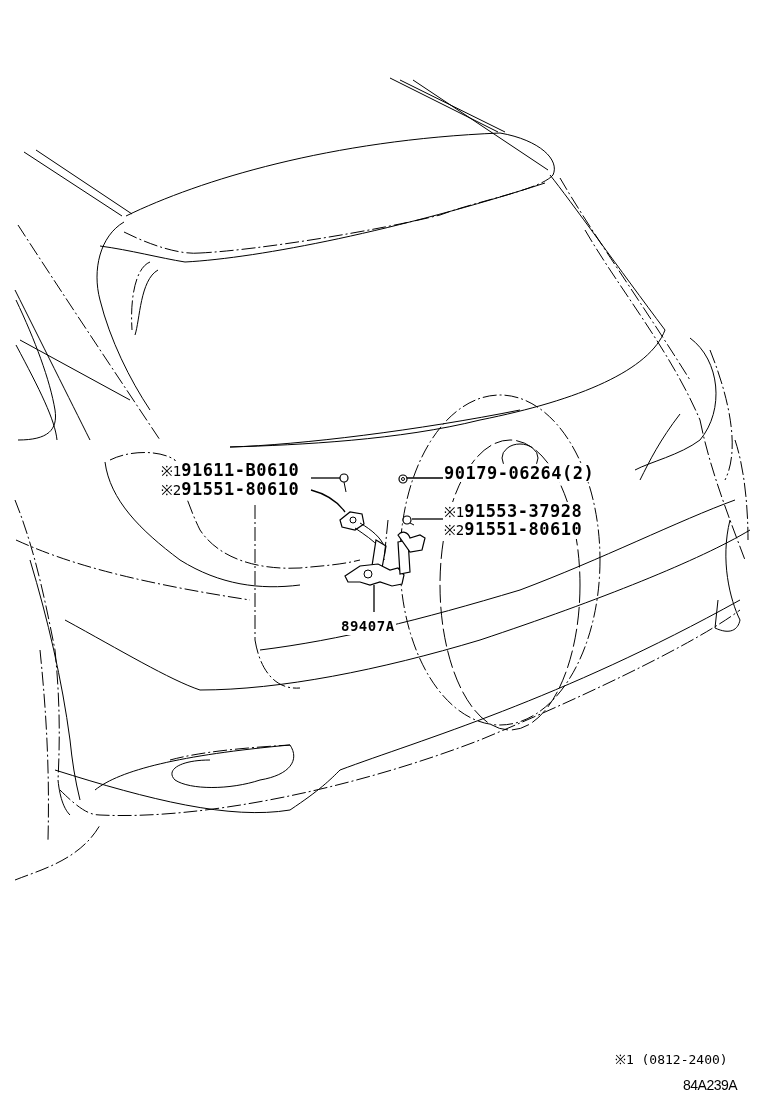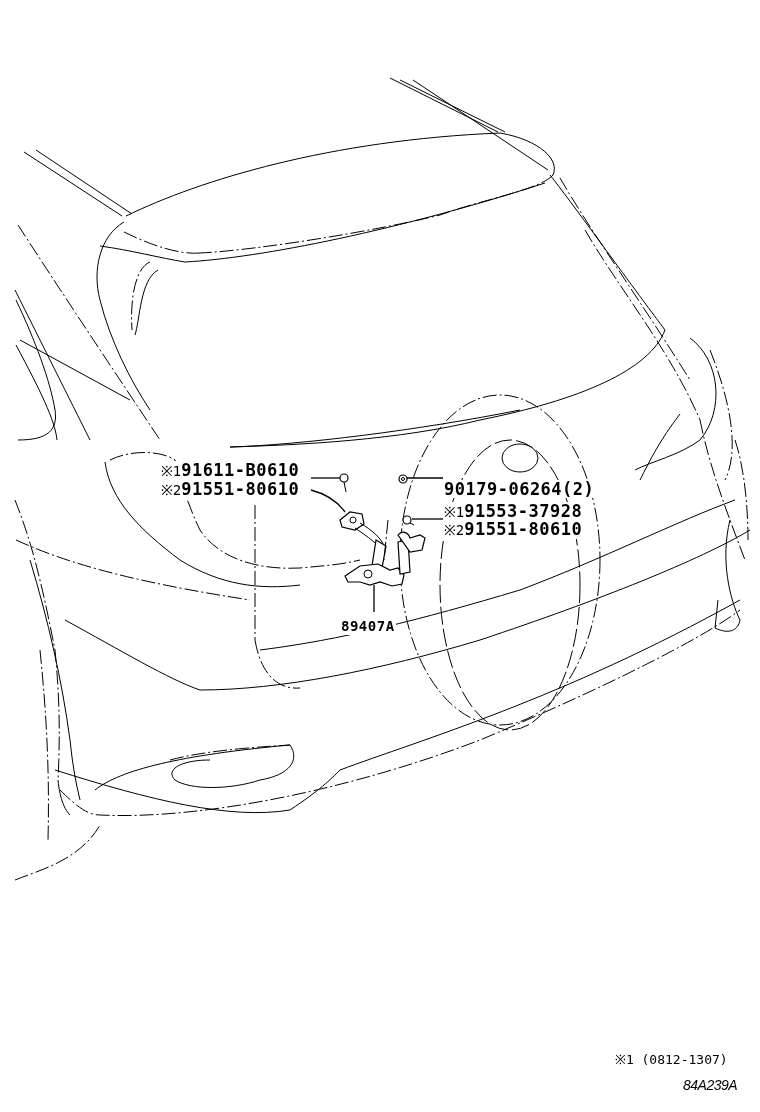--- a/index.html
+++ b/index.html
@@ -150,35 +150,35 @@
     </g>
   </svg>
 
   <div class="lbl" style="left:160px; top:461px;">
     <span class="mark">※1</span><span>91611-B0610</span>
   </div>
   <div class="lbl" style="left:160px; top:480px;">
     <span class="mark">※2</span><span>91551-80610</span>
   </div>
 
-  <div class="lbl" style="left:443px; top:480px;">
+  <div class="lbl" style="left:443px; top:464px;">
     <span>90179-06264(2)</span>
   </div>
 
   <div class="lbl" style="left:443px; top:502px;">
     <span class="mark">※1</span><span>91553-37928</span>
   </div>
   <div class="lbl" style="left:443px; top:520px;">
     <span class="mark">※2</span><span>91551-80610</span>
   </div>
 
   <div class="lbl" style="left:340px; top:617px; font-size:14px;">
     <span>89407A</span>
   </div>
 
   <div class="legend" style="left:615px; top:1010px;">
-    <div>※1 (0812-1307)</div>
+    <div>※1 (0812-2400)</div>
     <div>※2 (1307-     )</div>
   </div>
 
-  <div class="figid" style="left:683px; top:1077px;font-style:italic;">84A239A</div>
+  <div class="figid" style="left:683px; top:1077px;">84A239A</div>
 
 </div>
 
 </body></html>

